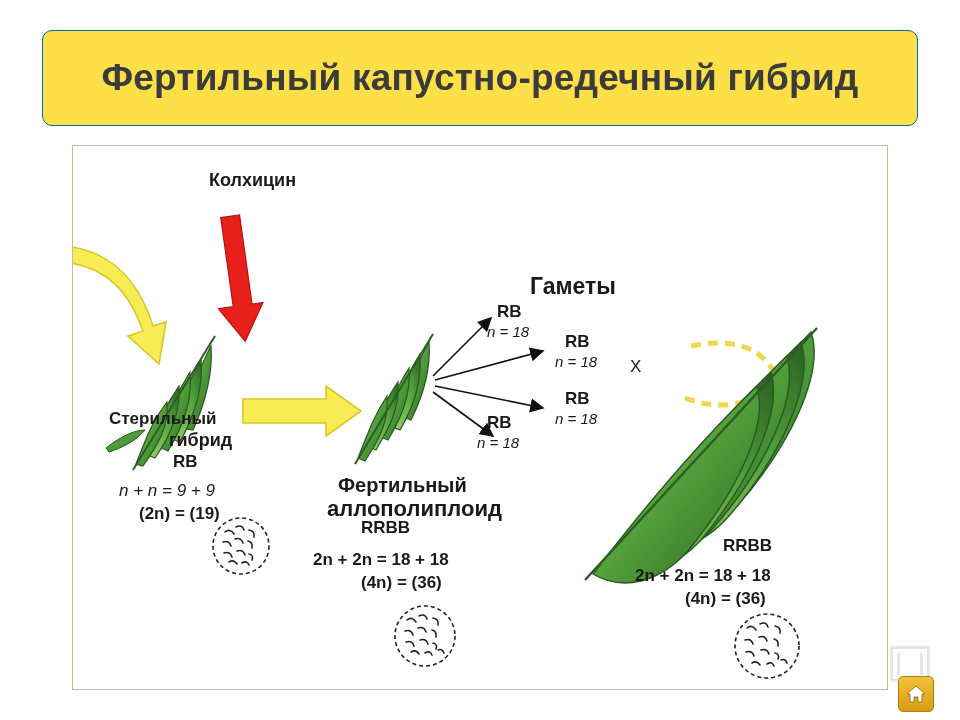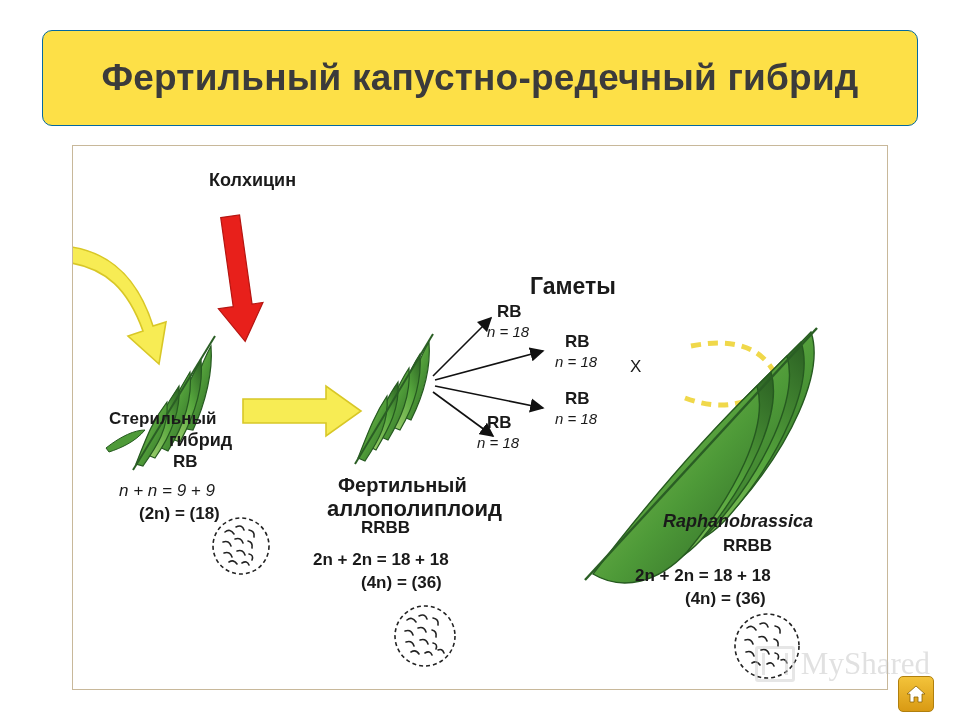--- a/index.html
+++ b/index.html
@@ -248,21 +248,21 @@
         </g>
       </g>
     </svg>
 
     <div class="lbl b" style="left:136px; top:24px; font-size:18px;">Колхицин</div>
 
     <div class="lbl b" style="left:36px; top:263px; font-size:17px;">Стерильный</div>
     <div class="lbl b" style="left:80px; top:284px; font-size:18px;margin-left:16px;">гибрид</div>
     <div class="lbl b" style="left:100px; top:306px; font-size:17px;">RB</div>
     <div class="lbl i" style="left:46px; top:335px; font-size:17px;">n + n = 9 + 9</div>
-    <div class="lbl b" style="left:66px; top:358px; font-size:17px;">(2n) = (18)</div>
+    <div class="lbl b" style="left:66px; top:358px; font-size:17px;">(2n) = (19)</div>
 
     <div class="lbl b" style="left:265px; top:328px; font-size:20px;">Фертильный</div>
     <div class="lbl b" style="left:254px; top:350px; font-size:22px;">аллополиплоид</div>
     <div class="lbl b" style="left:288px; top:372px; font-size:17px;">RRBB</div>
     <div class="lbl b" style="left:240px; top:404px; font-size:17px;">2n + 2n = 18 + 18</div>
     <div class="lbl b" style="left:288px; top:427px; font-size:17px;">(4n) = (36)</div>
 
     <div class="lbl b" style="left:457px; top:127px; font-size:23px;">Гаметы</div>
 
     <div class="lbl b" style="left:424px; top:156px; font-size:17px;">RB</div>
@@ -272,29 +272,27 @@
     <div class="lbl i" style="left:482px; top:207px; font-size:15px;">n = 18</div>
 
     <div class="lbl b" style="left:492px; top:243px; font-size:17px;">RB</div>
     <div class="lbl i" style="left:482px; top:264px; font-size:15px;">n = 18</div>
 
     <div class="lbl b" style="left:414px; top:267px; font-size:17px;">RB</div>
     <div class="lbl i" style="left:404px; top:288px; font-size:15px;">n = 18</div>
 
     <div class="lbl" style="left:557px; top:211px; font-size:17px;">X</div>
 
-    <div class="lbl b i" style="left:590px; top:365px; font-size:18px;">Raphanobrassica</div>
     <div class="lbl b" style="left:650px; top:390px; font-size:17px;">RRBB</div>
     <div class="lbl b" style="left:562px; top:420px; font-size:17px;">2n + 2n = 18 + 18</div>
     <div class="lbl b" style="left:612px; top:443px; font-size:17px;">(4n) = (36)</div>
   </div>
 </div>
 
 <div class="watermark">
   <div class="wm-mark"></div>
-  <div class="watermark-text">MyShared</div>
 </div>
 
 <div class="home-button">
   <svg width="20" height="18" viewBox="0 0 20 18">
     <path d="M10 1 L19 9 L16 9 L16 17 L12 17 L12 12 L8 12 L8 17 L4 17 L4 9 L1 9 Z" fill="#ffffff" stroke="#8a6306" stroke-width="0.8"></path>
   </svg>
 </div>
 
 </body></html>

